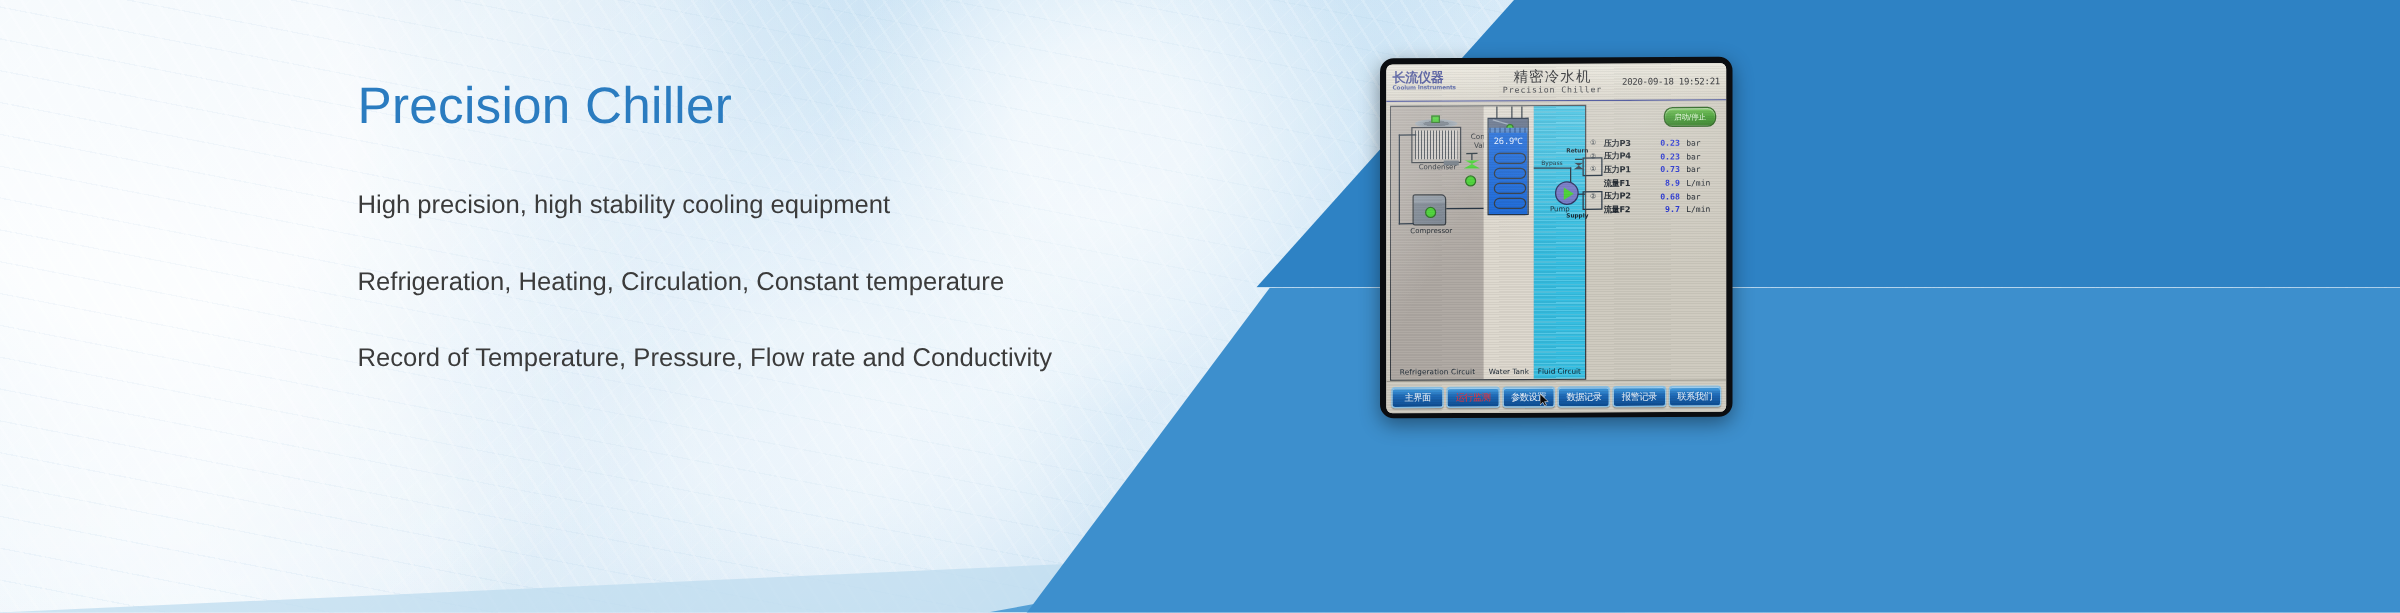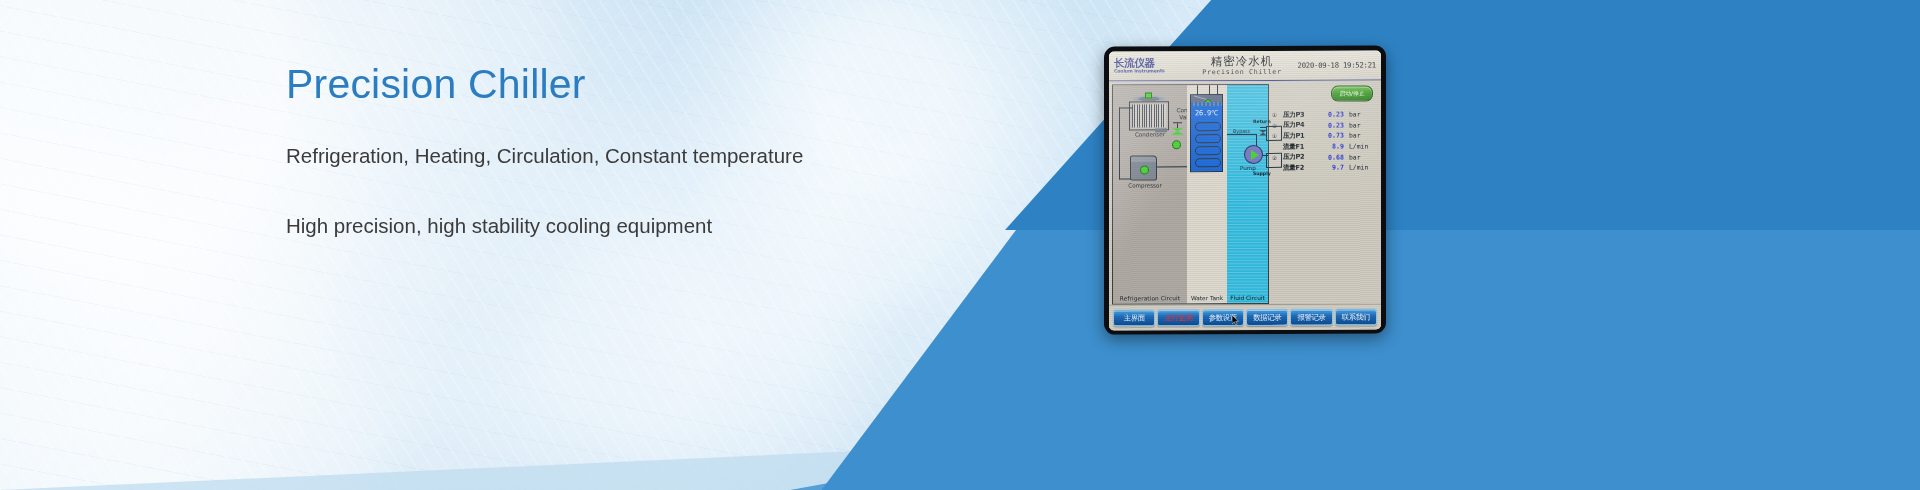--- a/index.html
+++ b/index.html
@@ -277,22 +277,23 @@
   <div class="frost"></div>
   <div class="vig"></div>
   <div class="wedge w-low2"></div>
   <div class="wedge w-low"></div>
   <div class="wedge w-body"></div>
   <div class="wedge w-top"></div>
 </div>
 
 <div id="copy">
   <div id="headline">Precision Chiller</div>
+  <div class="line" id="l1">High precision, high stability cooling equipment</div>
   <div class="line" id="l2">Refrigeration, Heating, Circulation, Constant temperature</div>
-  <div class="line" id="l1">High precision, high stability cooling equipment</div>
+  <div class="line" id="l3">Record of Temperature, Pressure, Flow rate and Conductivity</div>
 </div>
 
 <div id="device">
   <div id="screen">
 
     <div id="hmi-head">
       <div id="brand">
         <div id="brand-cn">长流仪器</div>
         <div id="brand-en">Coolum Instruments</div>
       </div>

